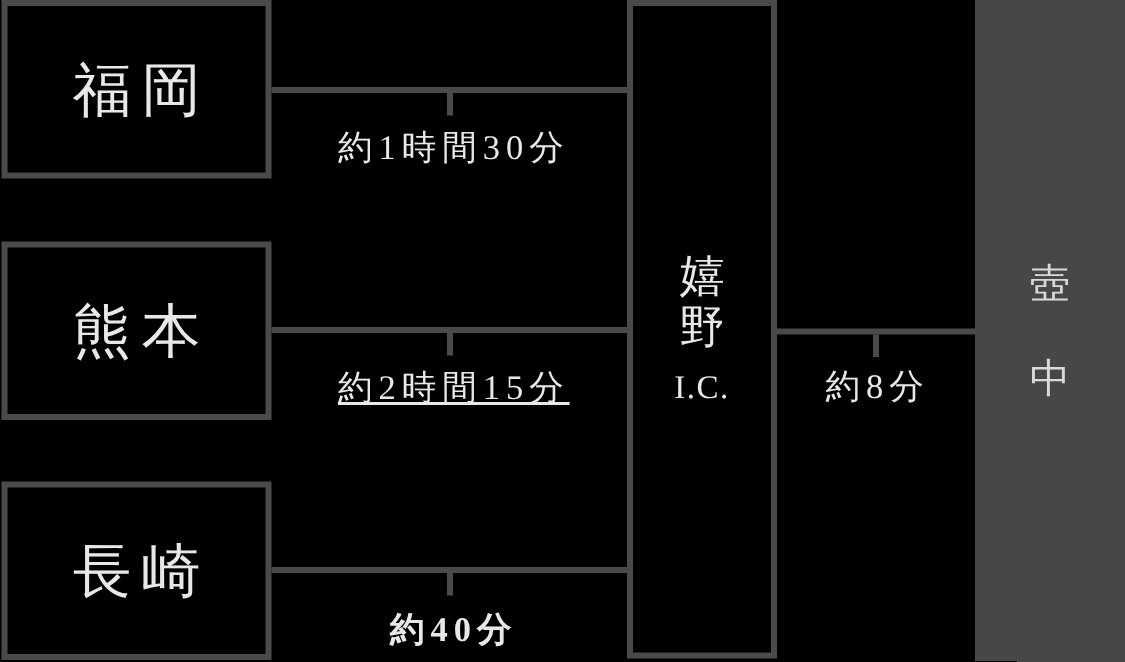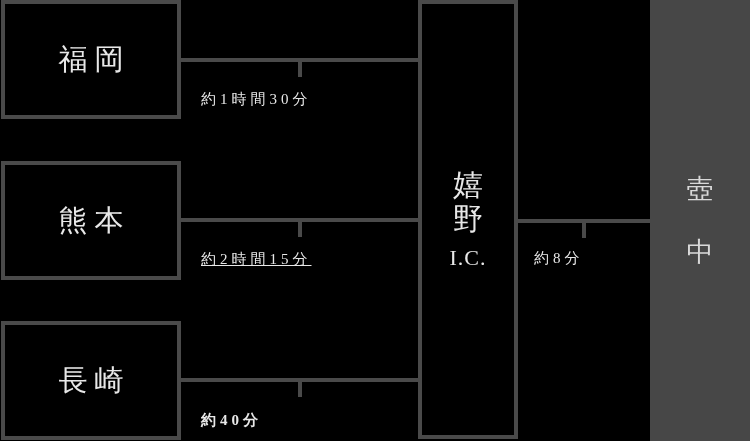--- a/index.html
+++ b/index.html
@@ -20,42 +20,43 @@
   }
   .city-box{
     position:absolute;
     left:1px;width:180px;height:119px;
     box-sizing:border-box;
     border:4px solid var(--line);
     background:var(--bg);
     display:flex;align-items:center;justify-content:center;
   }
   .city-label{
-    font-size:29px;
+    font-size:39px;
     letter-spacing:7px;
     padding-left:7px;
     color:var(--text);
     white-space:nowrap;
     text-align:right;
   }
   .hline{
     position:absolute;
     height:4px;
     background:var(--line);
   }
   .tick{
     position:absolute;
     width:4px;height:15px;
     background:var(--line);
   }
   .duration{
     position:absolute;
-    font-size:15px;
+    text-align:center;
+    font-size:23px;
     letter-spacing:4px;
-    padding-left:20px;
+    padding-left:1px;
     line-height:26px;
     color:var(--text);
     white-space:nowrap;
   }
   .junction-box{
     position:absolute;
     left:418px;top:0;width:100px;height:439px;
     box-sizing:border-box;
     border:4px solid var(--line);
     background:var(--bg);

